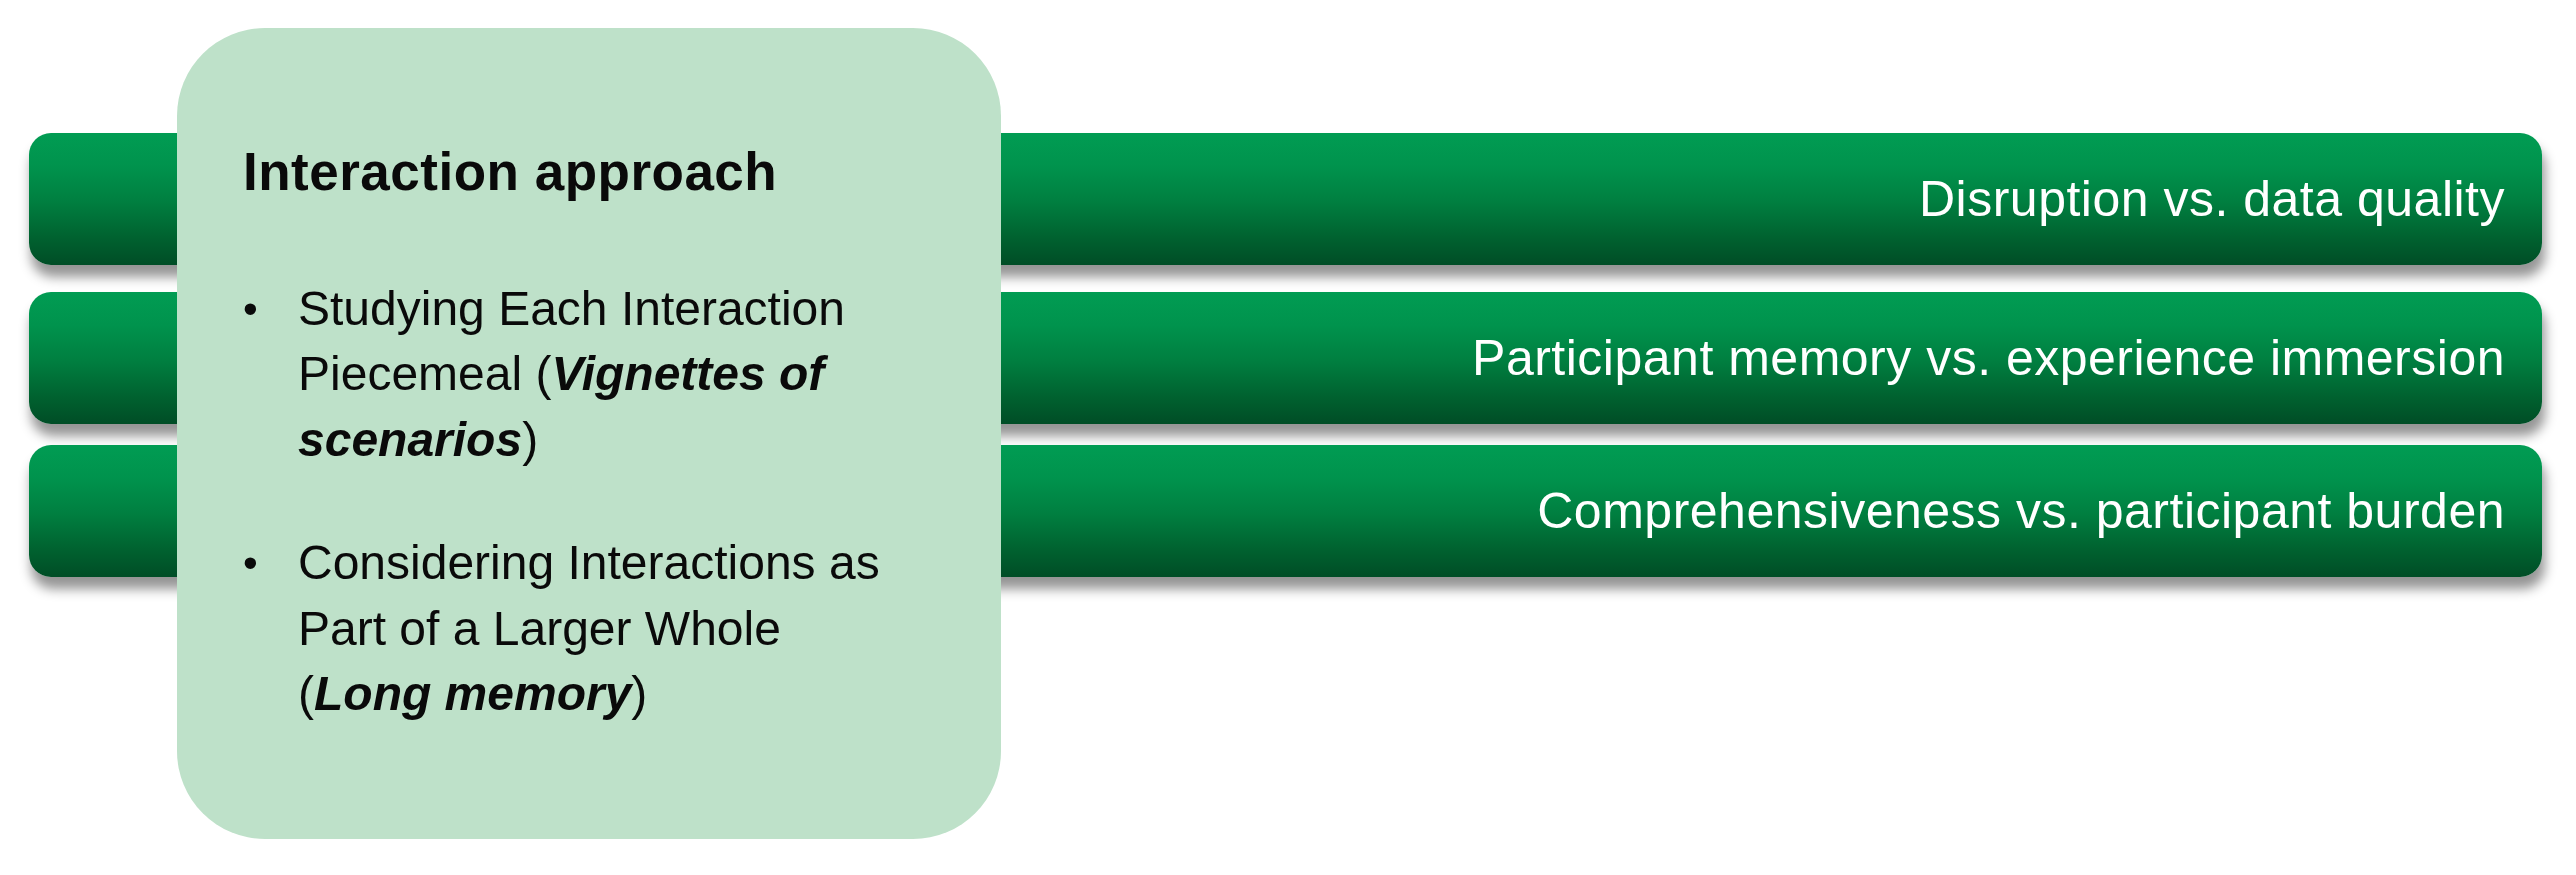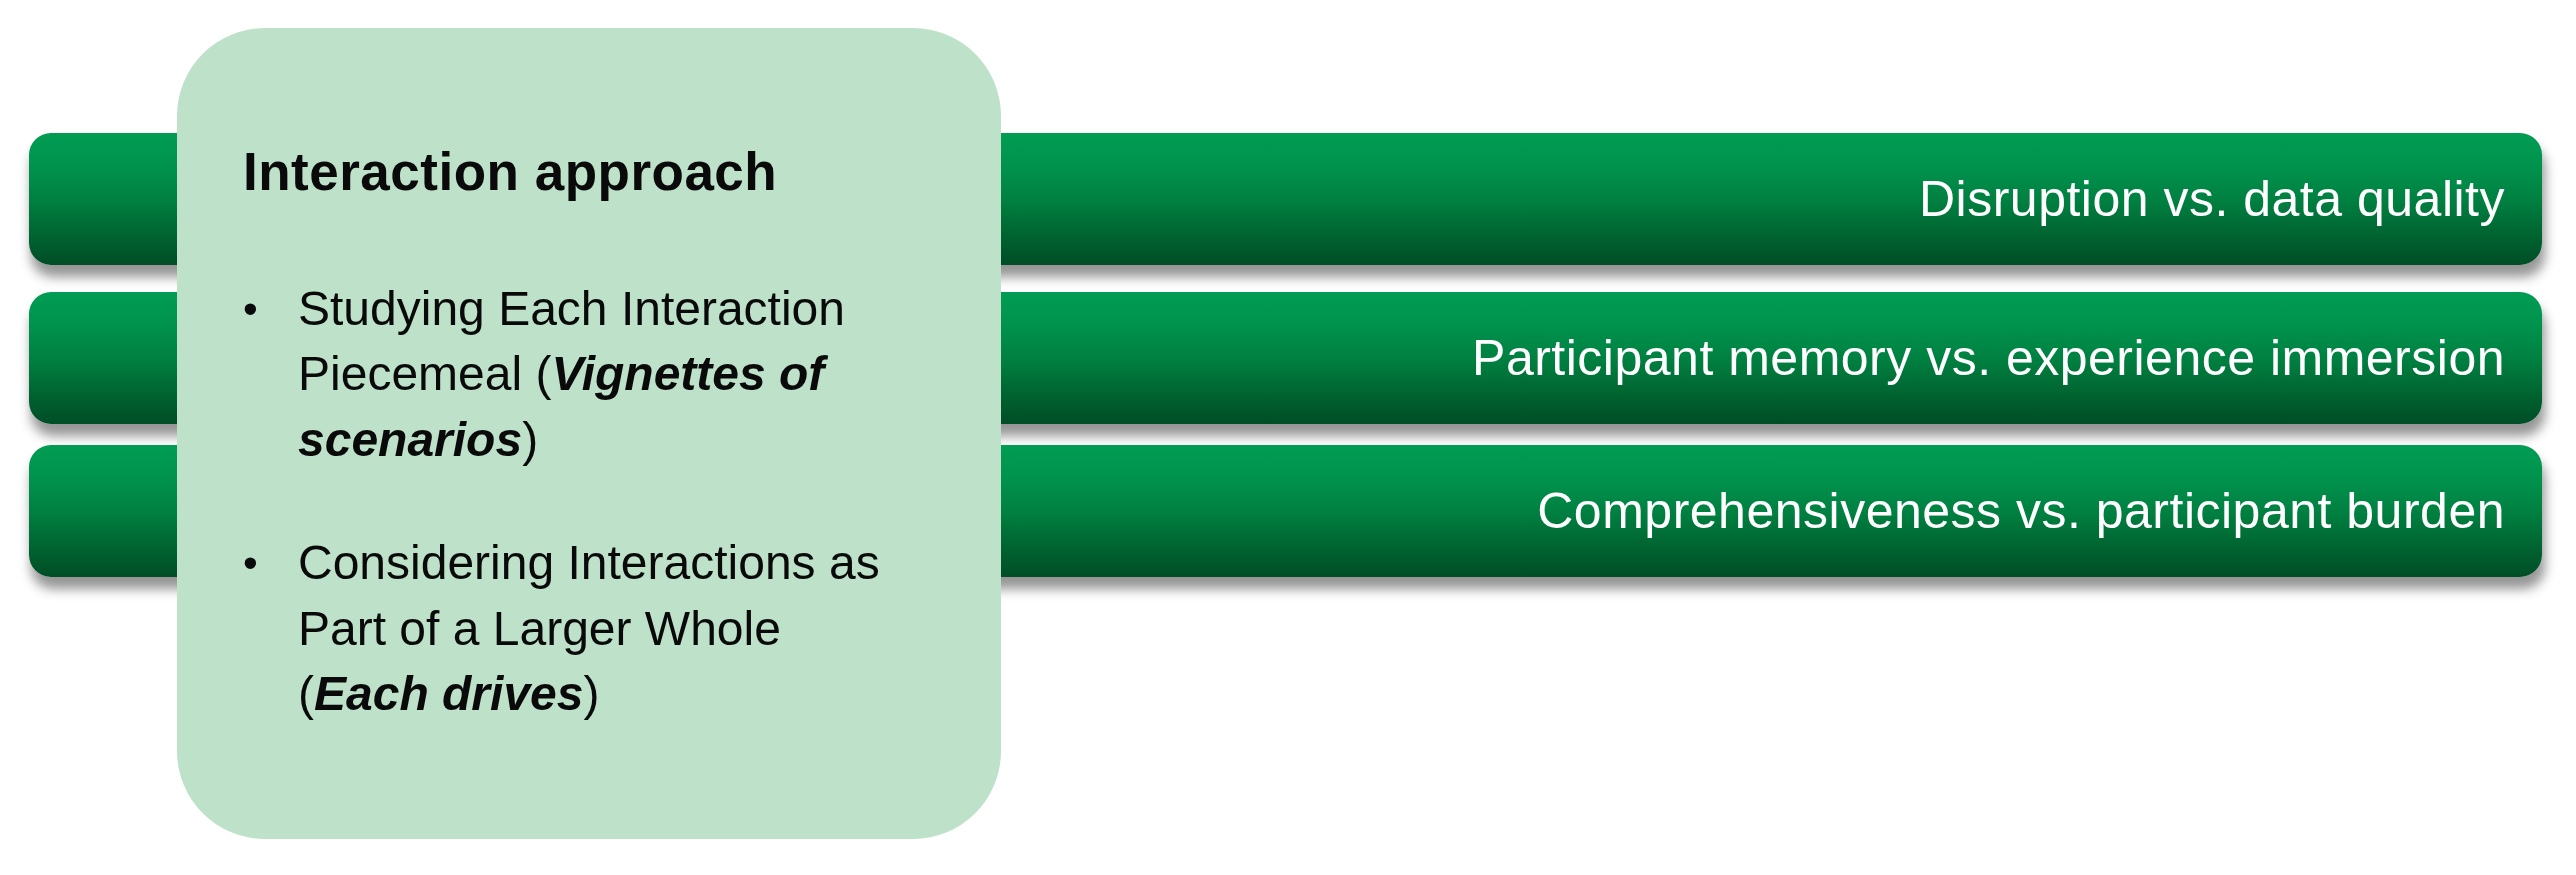--- a/index.html
+++ b/index.html
@@ -112,19 +112,19 @@
 
   <div class="card">
     <div class="card-title">Interaction approach</div>
     <ul class="bullets">
       <li>
         <span class="marker">•</span>
         <span class="btext"><span>Studying Each Interaction Piecemeal (</span><span class="em">Vignettes of scenarios</span><span>)</span></span>
       </li>
       <li>
         <span class="marker">•</span>
-        <span class="btext"><span>Considering Interactions as Part of a Larger Whole (</span><span class="em">Each drives</span><span>)</span></span>
+        <span class="btext"><span>Considering Interactions as Part of a Larger Whole (</span><span class="em">Long memory</span><span>)</span></span>
       </li>
     </ul>
   </div>
 
 </div>
 
 
 </body></html>

